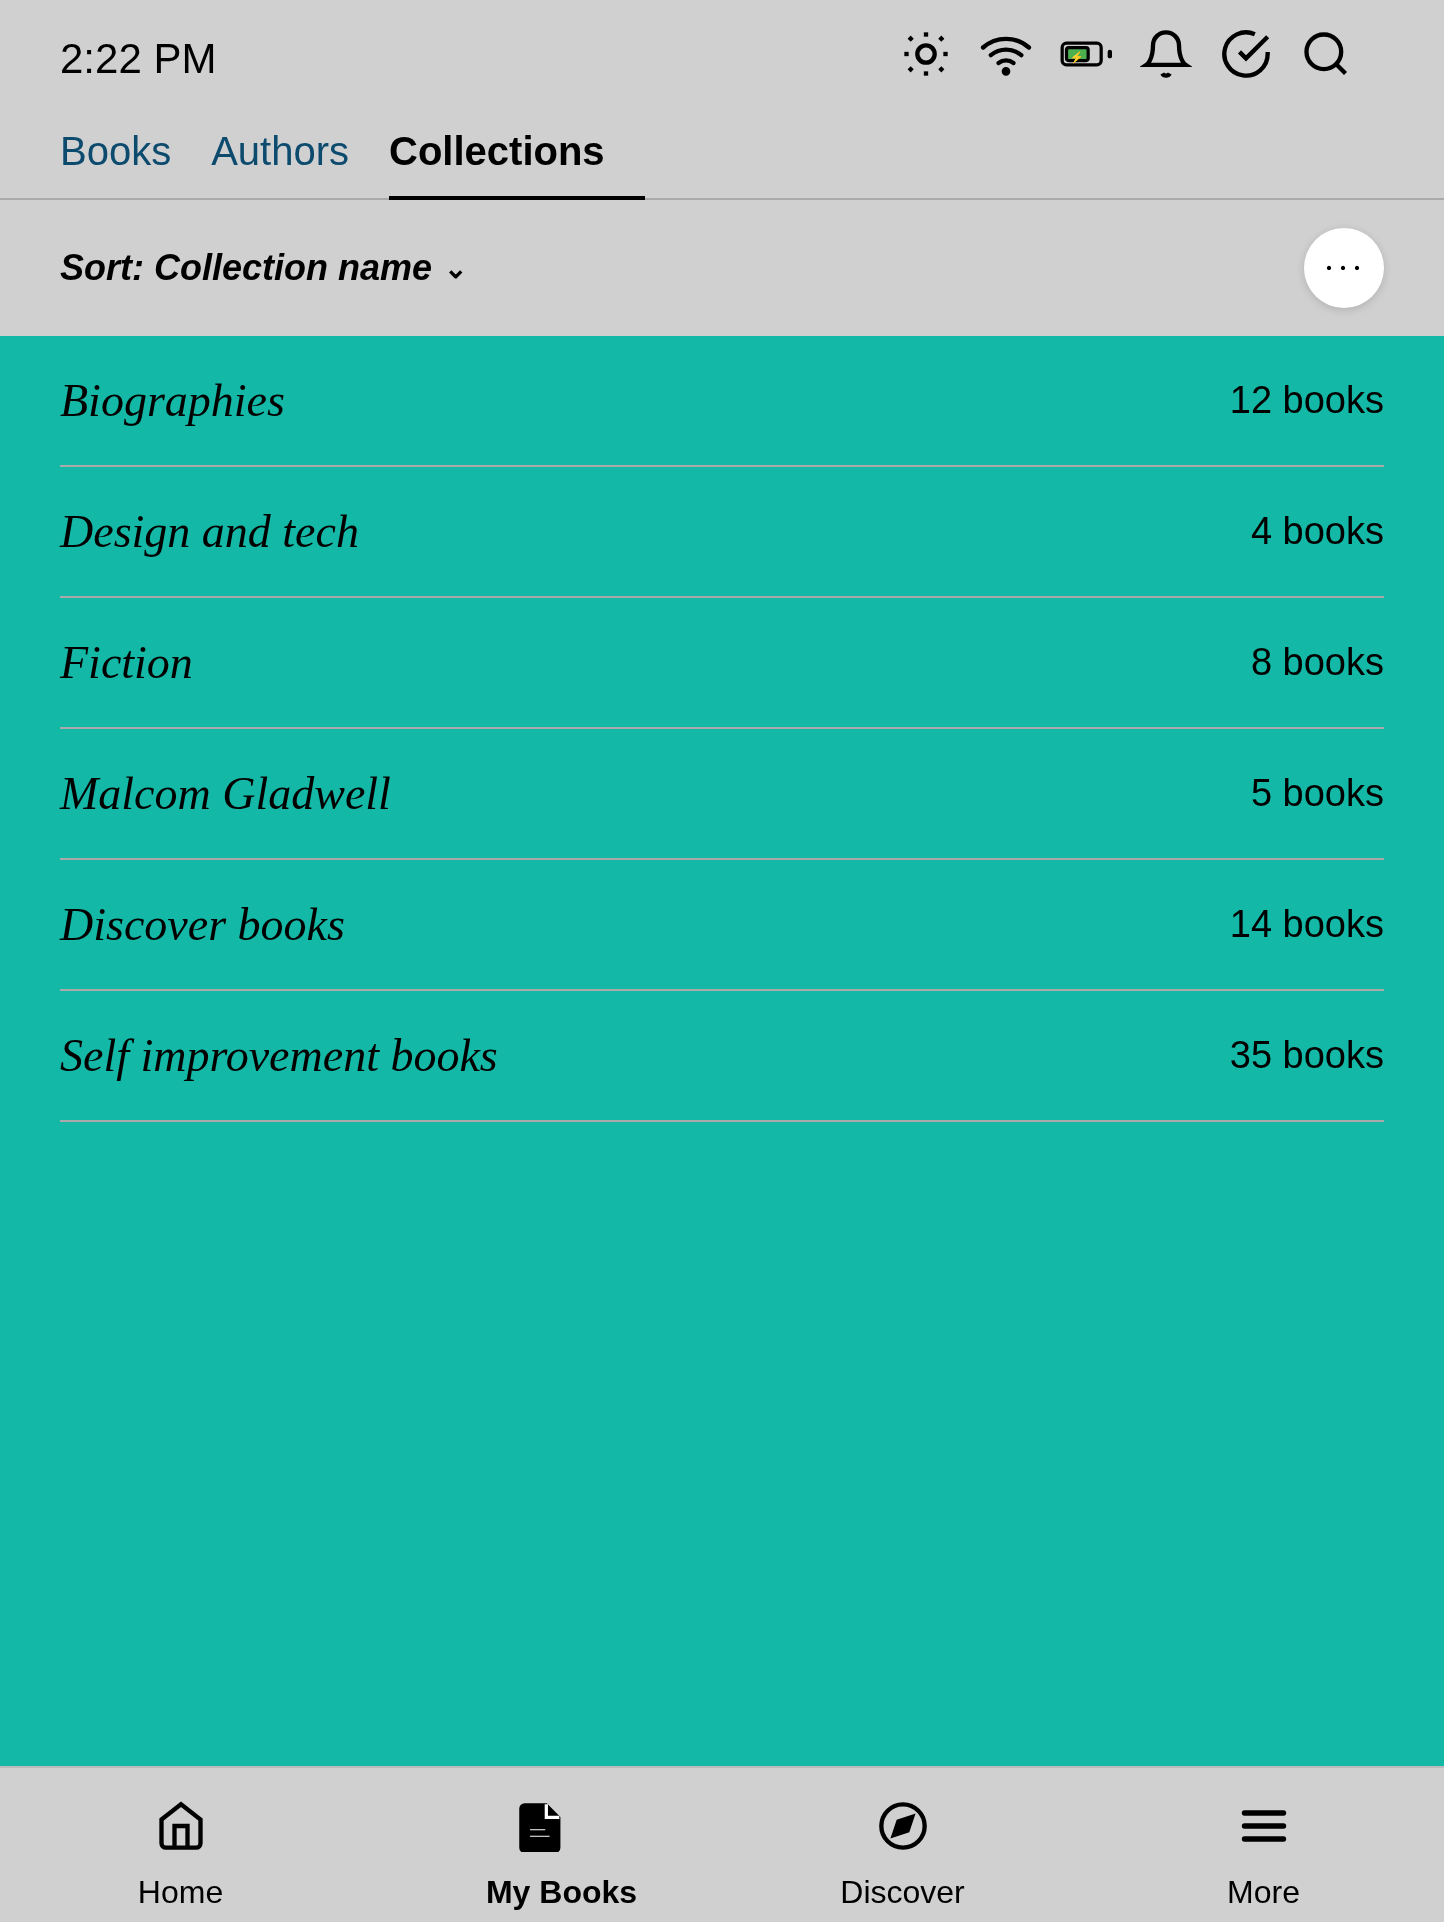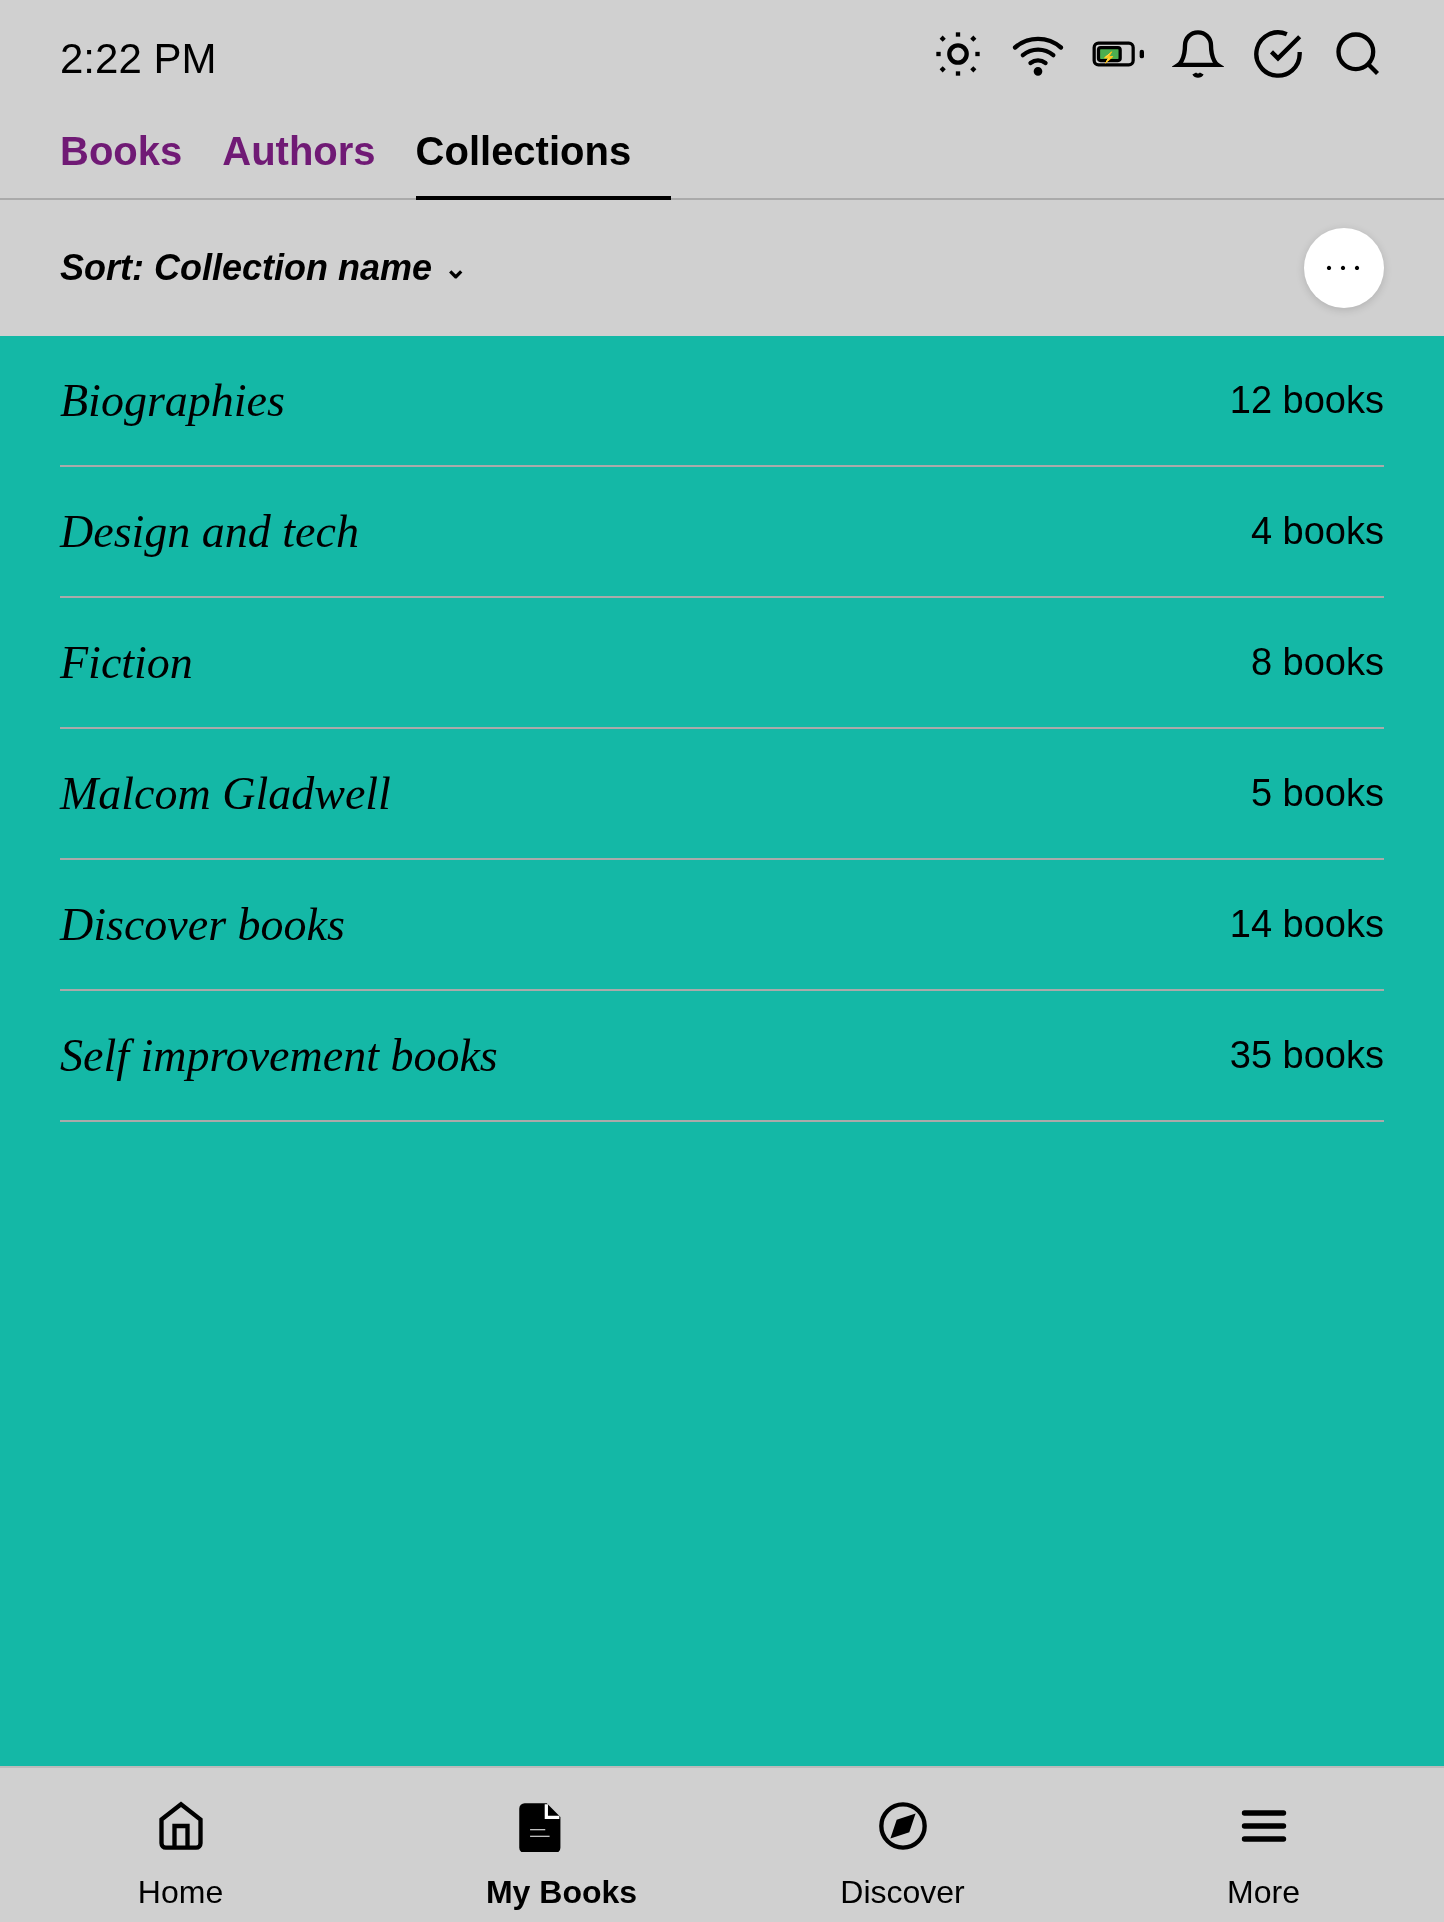--- a/index.html
+++ b/index.html
@@ -23,21 +23,21 @@
       background-color: #d0d0d0;
       display: flex;
       flex-direction: column;
     }
 
     
     .status-bar {
       display: flex;
       justify-content: space-between;
       align-items: center;
-      padding: 28px 60px 20px 60px;
+      padding: 28px 92px 20px 60px;
       background-color: #d0d0d0;
     }
 
     .status-time {
       font-family: Arial, sans-serif;
       font-size: 42px;
       font-weight: 500;
       color: #000;
     }
 
@@ -58,25 +58,25 @@
       padding: 0 60px;
       background-color: #d0d0d0;
       border-bottom: 2px solid #aaa;
       gap: 0;
     }
 
     .nav-tab {
       font-family: Arial, sans-serif;
       font-size: 40px;
       padding: 20px 40px 22px 0;
-      color: #701a75;
+      color: #0c4a6e;
       cursor: pointer;
       border-bottom: 4px solid transparent;
       margin-bottom: -2px;
-      font-weight: 700;
+      font-weight: 400;
     }
 
     .nav-tab.active {
       color: #000000;
       font-weight: 700;
       border-bottom: 4px solid #000;
     }
 
     
     .toolbar {

